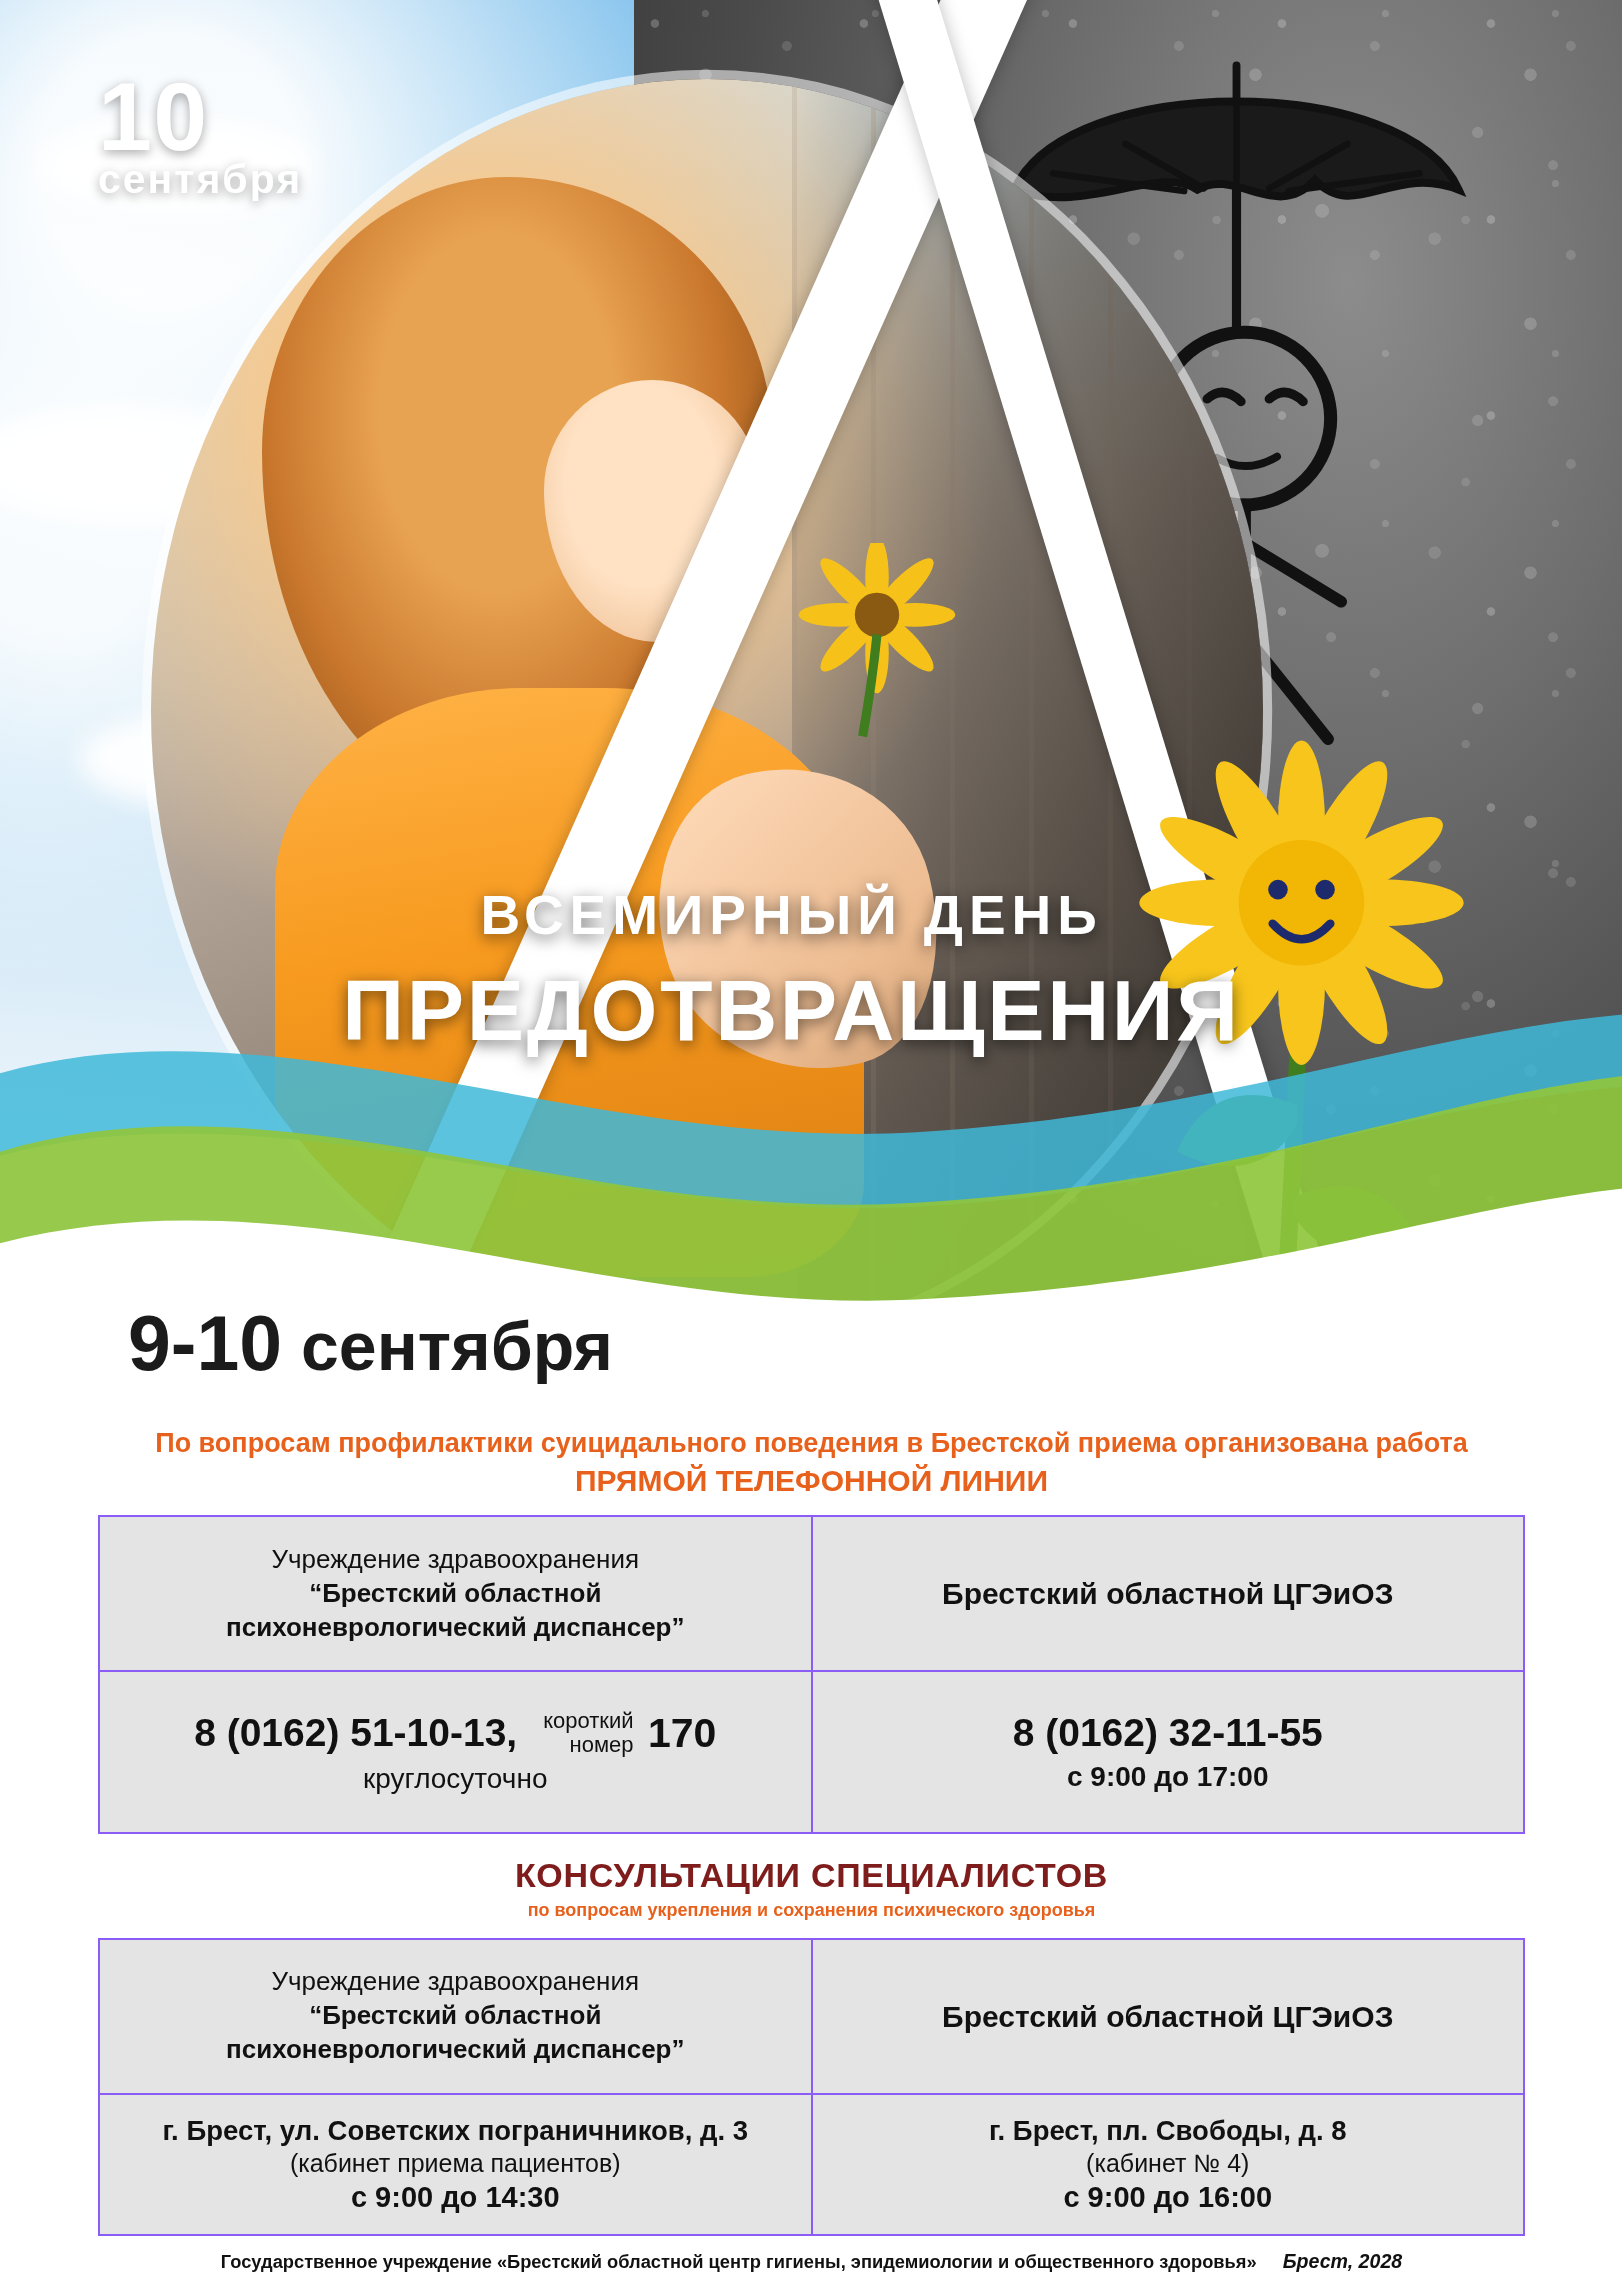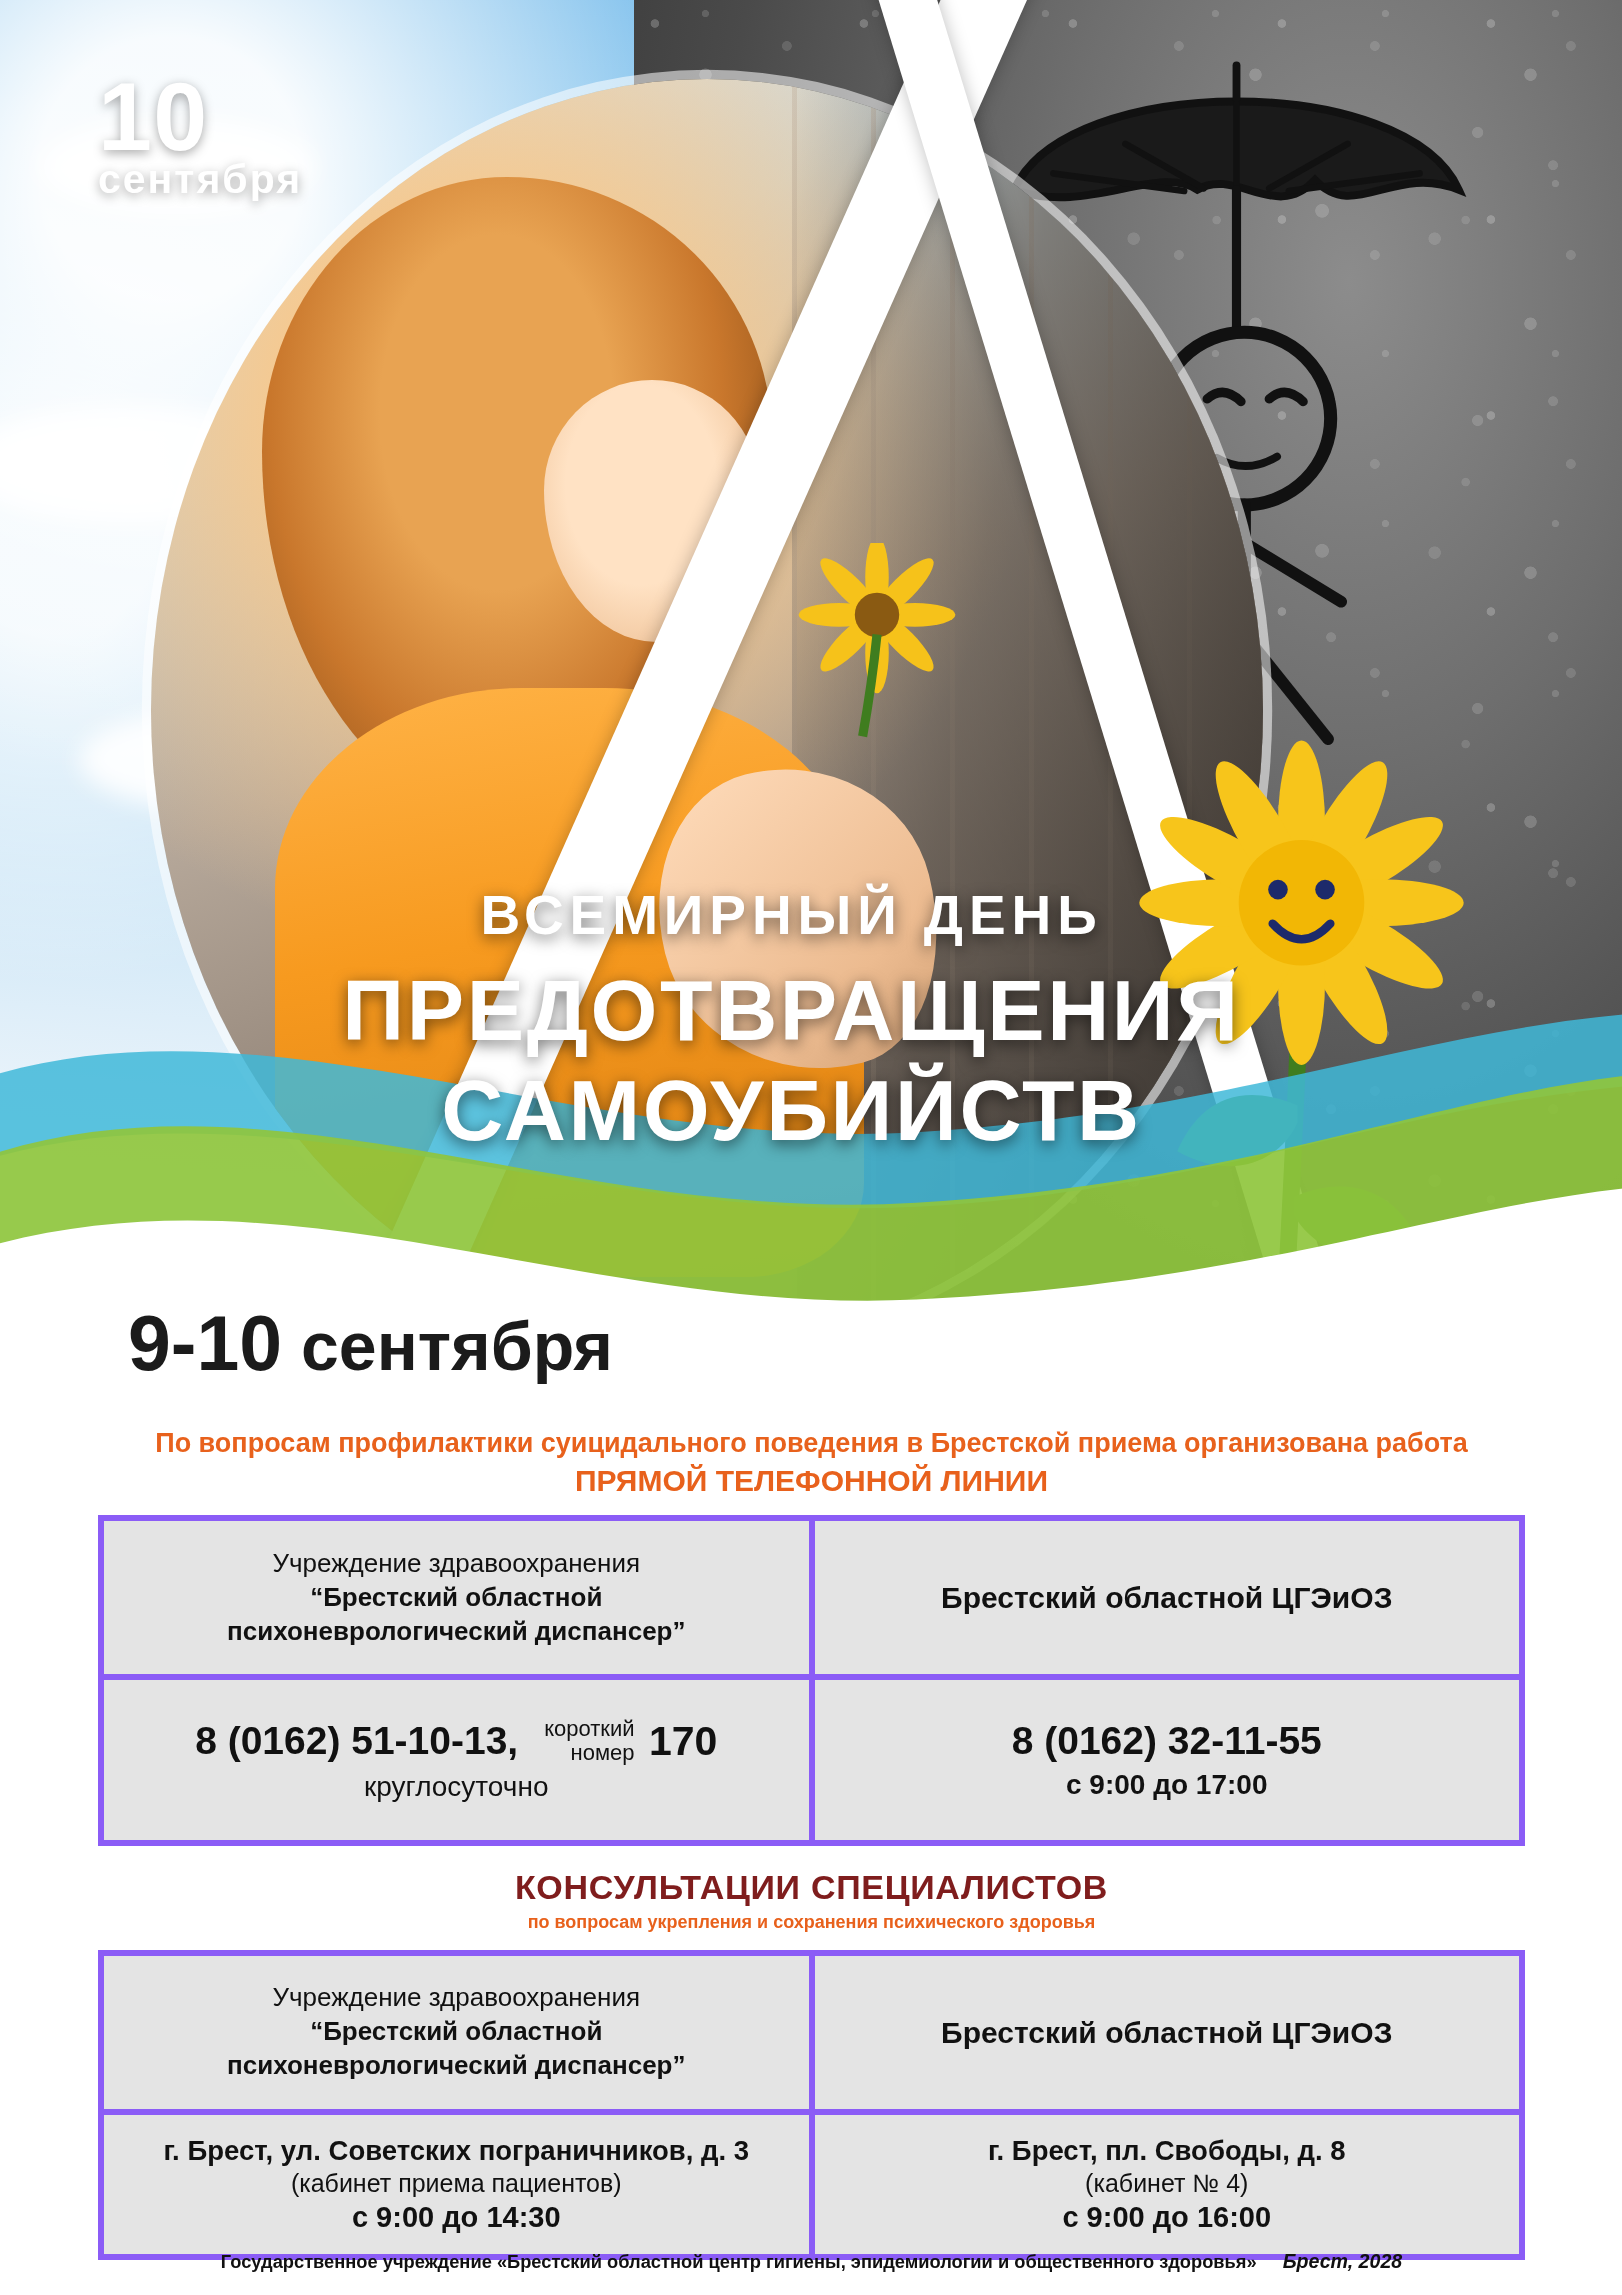--- a/index.html
+++ b/index.html
@@ -261,21 +261,21 @@
     margin-top: 3.9px;
   }
 
   table.info {
     border-collapse: collapse;
     margin: 17px auto 0 auto;
     width: 1427px;
     table-layout: fixed;
   }
   table.info td {
-    border: 6px solid #8b5cf6;
+    border: 2px solid #8b5cf6;
     background: #e4e4e4;
     text-align: center;
     vertical-align: middle;
     padding: 14.4px 11.8px;
     color: #111111;
   }
   td.head {
     font-size: 26px;
     line-height: 1.3;
     height: 124px;
@@ -460,21 +460,20 @@
     </svg>
 
     <div class="date-badge">
       <div class="d-day">10</div>
       <div class="d-month">сентября</div>
     </div>
 
     <div class="title-block">
       <div class="title-line1">ВСЕМИРНЫЙ ДЕНЬ</div>
       <div class="title-line2">ПРЕДОТВРАЩЕНИЯ</div>
-      <div class="title-line3">САМОУБИЙСТВ</div>
     </div>
   </div>
 
   <div class="subdate">
     <span class="num">9-10</span>
     <span>сентября</span>
   </div>
 
   <div class="content">
 

